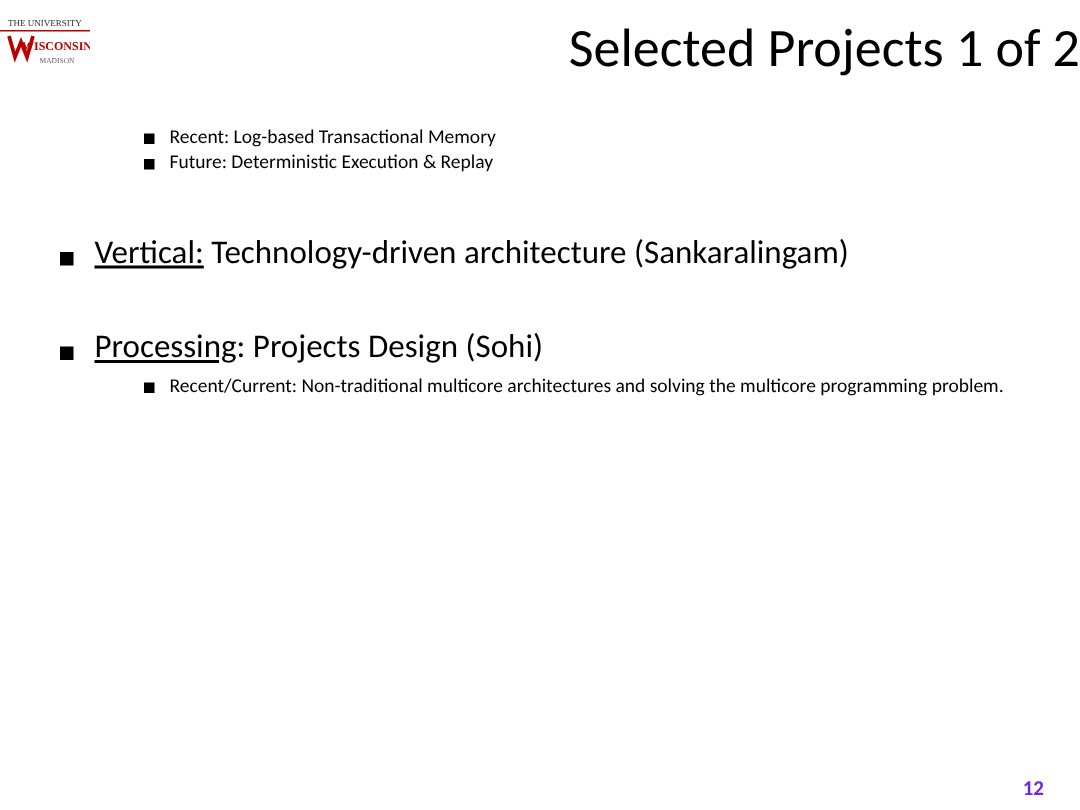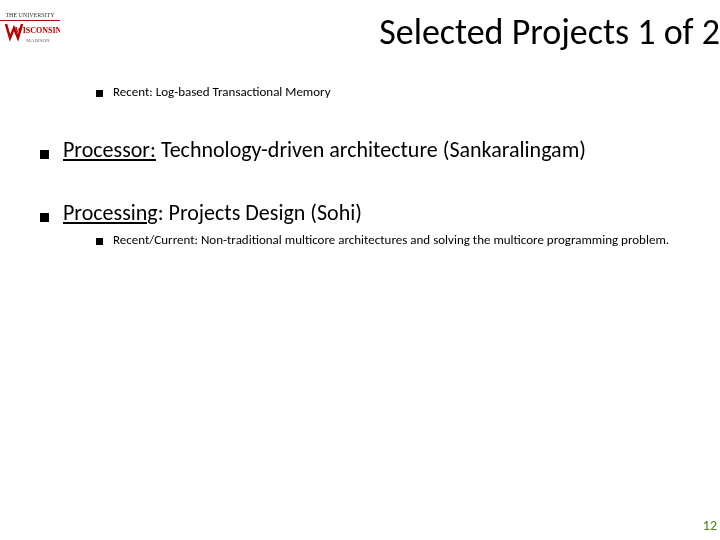--- a/index.html
+++ b/index.html
@@ -68,23 +68,24 @@
     display: flex;
     align-items: baseline;
     font-size: 13px;
     line-height: 1.25;
     margin-bottom: 1px;
   }
   .subitem span.txt { flex: 1; }
   .pagenum {
     position: absolute;
     bottom: 6px;
-    right: 3px;
+    right: 24px;
     font-size: 14px;
-    color: #4d7c0f;
+    color: #6d28d9;
+    font-weight: bold;
   }
 </style>
 </head>
 <body>
 
 <div class="logo">
   <svg viewBox="0 0 60 40">
     <rect x="0" y="0" width="60" height="12" fill="#fff"></rect>
     <text x="30" y="9" text-anchor="middle" font-size="6" fill="#333" font-family="serif">THE UNIVERSITY</text>
     <rect x="0" y="12" width="60" height="1" fill="#b00"></rect>
@@ -97,28 +98,32 @@
 <h1 class="title">Selected Projects 1 of 2</h1>
 
 <div class="content">
 
   <div class="section">
     <div class="subitems">
       <div class="subitem">
         <span class="bullet-sq-sm"></span>
         <span class="txt">Recent: Log-based Transactional Memory</span>
       </div>
+      <div class="subitem">
+        <span class="bullet-sq-sm"></span>
+        <span class="txt">Future:  Deterministic Execution &amp; Replay</span>
+      </div>
     </div>
   </div>
 
   <div class="section">
     <div class="section-heading">
       <span class="bullet-sq"></span>
       <span>
-        <span class="underline">Processor:</span><span> Technology-driven architecture (Sankaralingam)</span>
+        <span class="underline">Vertical:</span><span> Technology-driven architecture (Sankaralingam)</span>
       </span>
     </div>
   </div>
 
   <div class="section">
     <div class="section-heading">
       <span class="bullet-sq"></span>
       <span>
         <span class="underline">Processing</span><span>: Projects Design (Sohi)</span>
       </span>

